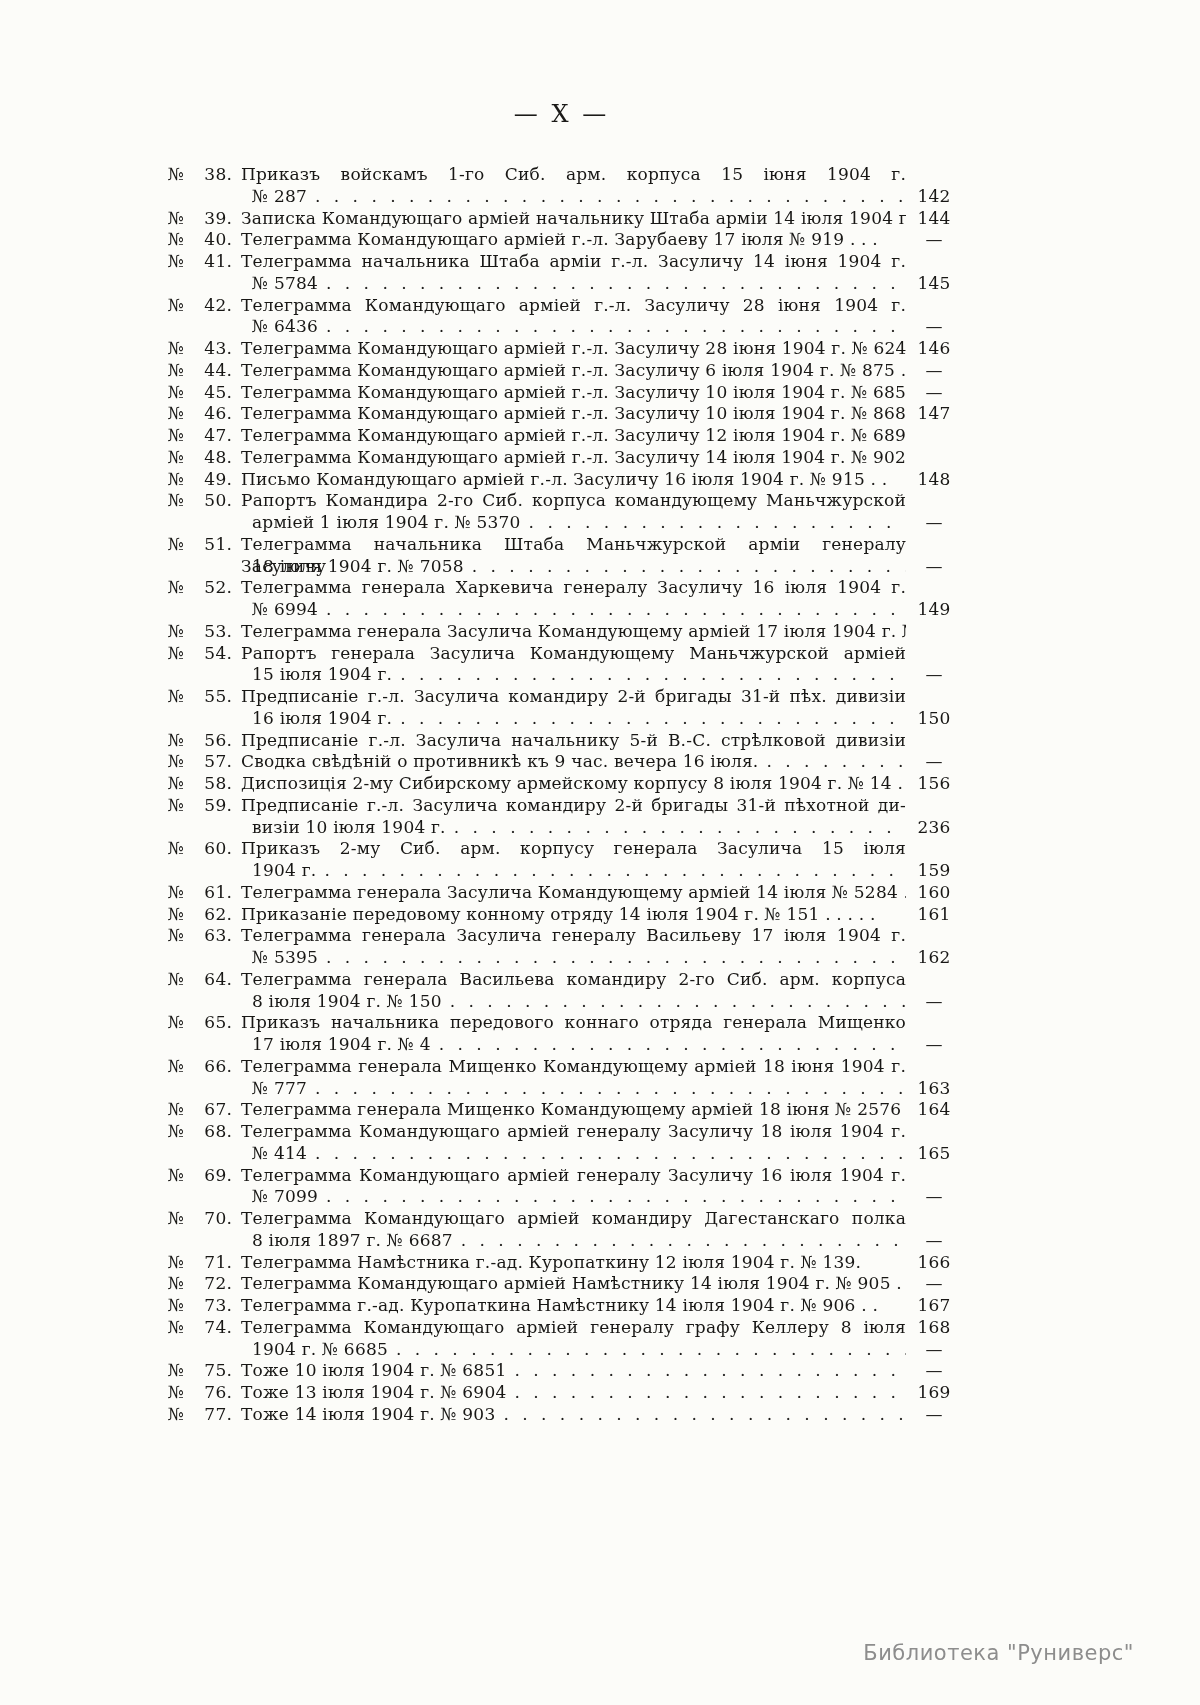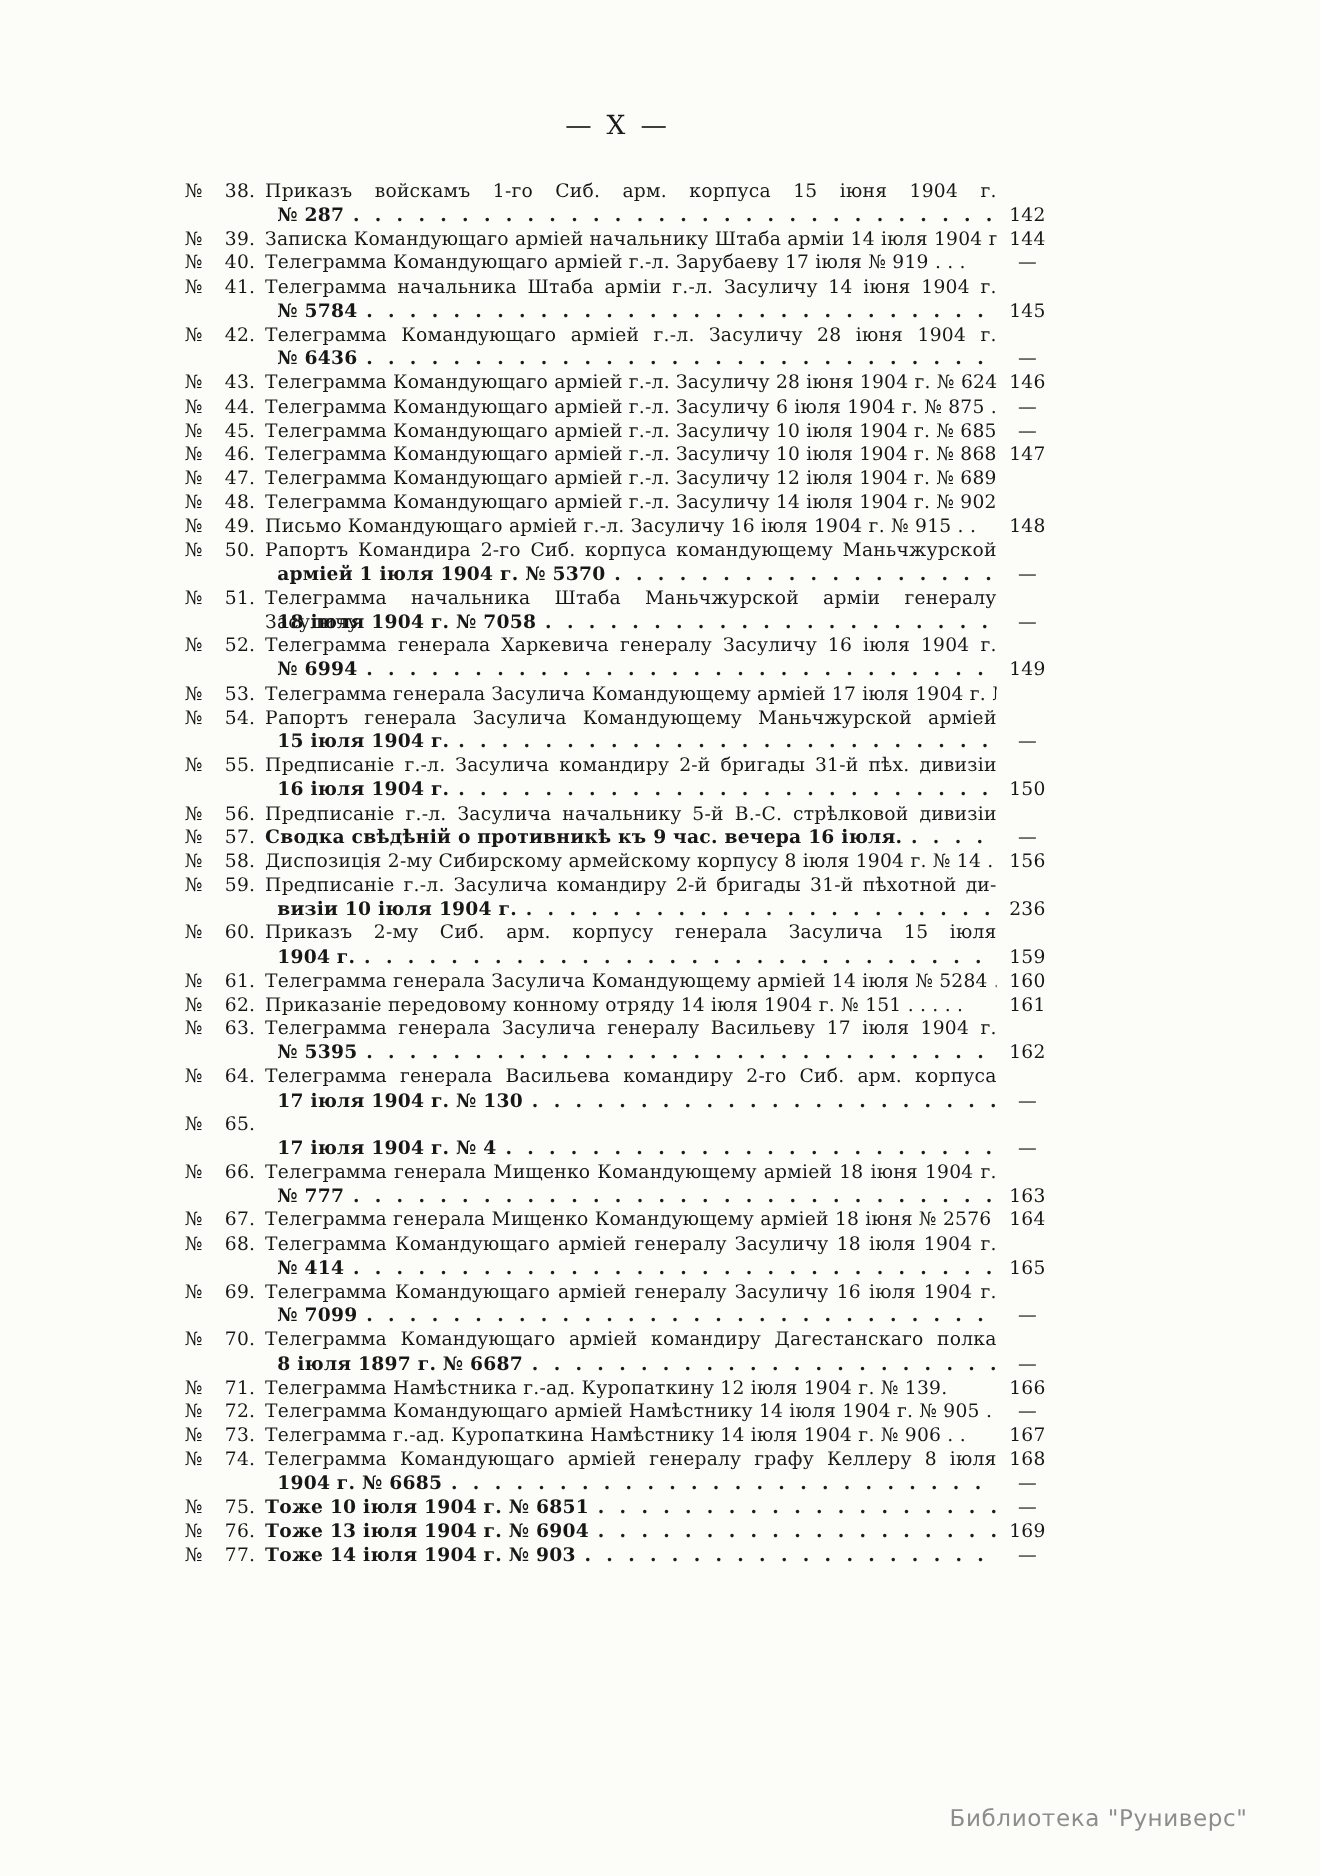--- a/index.html
+++ b/index.html
@@ -49,21 +49,21 @@
     display: inline-block;
     text-align: right;
     margin-right: 9px;
   }
   .body {
     flex: 1 1 auto;
     min-width: 0;
     white-space: nowrap;
     overflow: hidden;
   }
-  .body.hasleader { display: flex; align-items: flex-end; font-weight: bold; }
+  .body.hasleader { display: flex; align-items: flex-end; }
   .body.just {
     white-space: normal;
     text-align: justify;
     text-align-last: justify;
   }
   .body.cont { padding-left: 11px; }
   .txt { white-space: inherit; }
   .leader {
     flex: 1 1 auto;
     overflow: hidden;
@@ -358,28 +358,29 @@
       <div class="line">
     <span class="no">№</span>
     <span class="num">64.</span>
     <span class="body just"><span class="txt">Телеграмма генерала Васильева командиру 2-го Сиб. арм. корпуса</span></span>
     <span class="page"></span>
   </div>
       <div class="line">
     <span class="no"></span>
     <span class="num"></span>
     <span class="body cont hasleader">
-          <span class="txt">17 іюля 1904 г. № 130</span>
+          <span class="txt">8 іюля 1904 г. № 150</span>
           <span class="leader"></span>
         </span>
     <span class="page">—</span>
   </div>
       <div class="line">
     <span class="no">№</span>
     <span class="num">65.</span>
+    <span class="body just"><span class="txt">Приказъ начальника передового коннаго отряда генерала Мищенко</span></span>
     <span class="page"></span>
   </div>
       <div class="line">
     <span class="no"></span>
     <span class="num"></span>
     <span class="body cont hasleader">
           <span class="txt">17 іюля 1904 г. № 4</span>
           <span class="leader"></span>
         </span>
     <span class="page">—</span>

